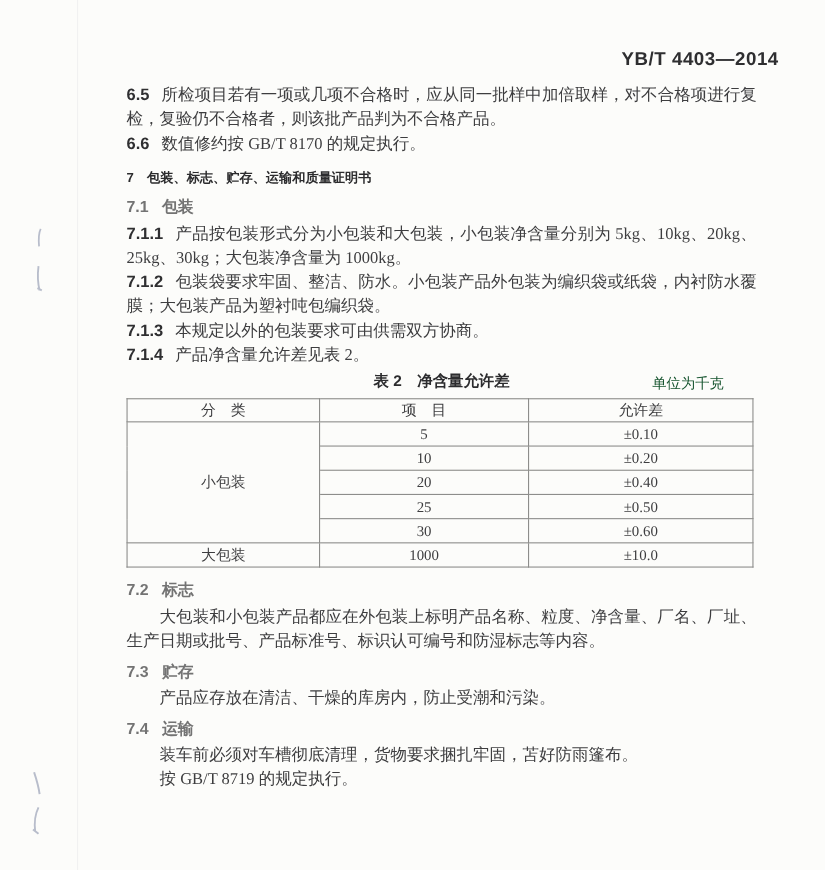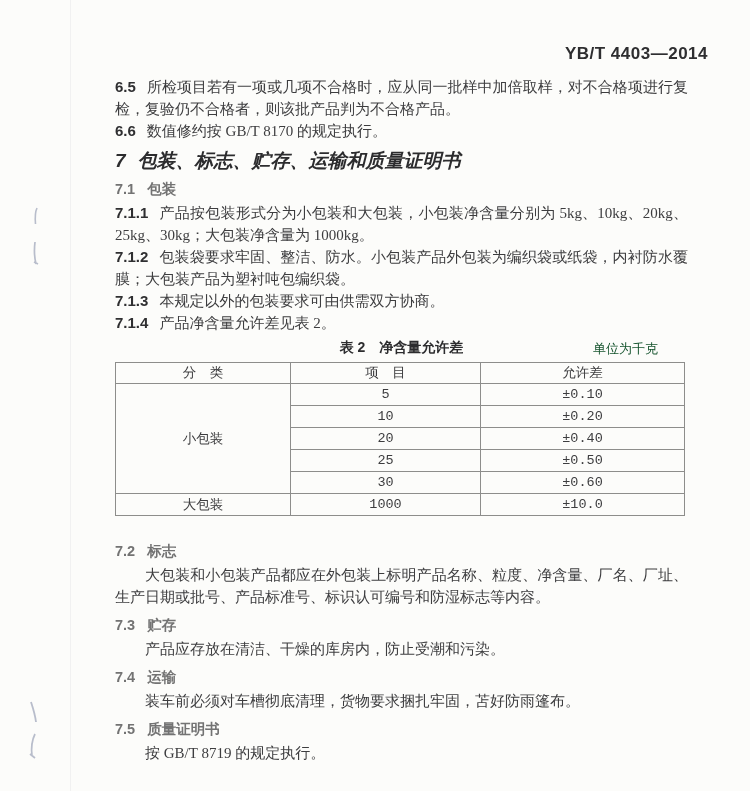--- a/index.html
+++ b/index.html
@@ -20,23 +20,22 @@
     position:absolute; left:115px; top:76px; width:573px;
   }
   p { font-size:15px; line-height:22px; }
   .clause { text-align:justify; }
   .clause .num {
     font-family:"Liberation Sans","DejaVu Sans",sans-serif;
     font-weight:700; color:#2f2f31; margin-right:11px; white-space:nowrap;
   }
   .h1 {
     font-family:"Liberation Sans","DejaVu Sans",sans-serif;
-    font-weight:700; font-size:19px; color:#2c2c2e;
+    font-weight:700; font-size:12px; color:#2c2c2e;
     margin:8px 0 4px 0;
-    font-style:italic;
   }
   .h2 {
     font-family:"Liberation Sans","DejaVu Sans",sans-serif;
     font-weight:700; font-size:14.5px; color:#737373;
     margin:6px 0 2px 0;
   }
   .h1 .num, .h2 .num { margin-right:12px; }
   .indent { text-indent:2em; text-align:justify; }
 
   .table-cap {
@@ -45,22 +44,21 @@
   .table-cap .cap {
     font-family:"Liberation Sans","DejaVu Sans",sans-serif;
     font-weight:700; font-size:14px; color:#2c2c2e;text-align:center;
   }
   .table-cap .unit {
     position:absolute; right:30px; top:2px;
     font-size:13px; color:#14532d;
   }
   table {
     border-collapse:collapse; width:569px; table-layout:fixed;
-    margin-bottom:24px;
-    font-family:Liberation Mono, monospace;
+    margin-bottom:10px;
   }
   th,td {
     border:1px solid #8d8d8b; text-align:center; vertical-align:middle;
     font-size:13.5px; font-weight:400; color:#3d3d3f; padding:0;
   }
   table { border:1.5px solid #6e6e6c; }
   th { height:21px; }
   td { height:22px; }
   col.c1 { width:175px; } col.c2 { width:190px; } col.c3 { width:204px; }
 
@@ -152,16 +150,15 @@
 
   <p class="h2"><span class="num">7.2</span><span>标志</span></p>
   <p class="indent">大包装和小包装产品都应在外包装上标明产品名称、粒度、净含量、厂名、厂址、生产日期或批号、产品标准号、标识认可编号和防湿标志等内容。</p>
 
   <p class="h2"><span class="num">7.3</span><span>贮存</span></p>
   <p class="indent">产品应存放在清洁、干燥的库房内，防止受潮和污染。</p>
 
   <p class="h2"><span class="num">7.4</span><span>运输</span></p>
   <p class="indent">装车前必须对车槽彻底清理，货物要求捆扎牢固，苫好防雨篷布。</p>
 
-  <p class="h2"><span class="num">7.5</span><span>质量证明书</span></p>
   <p class="indent">按 GB/T 8719 的规定执行。</p>
 
 </div>
 
 </body></html>

